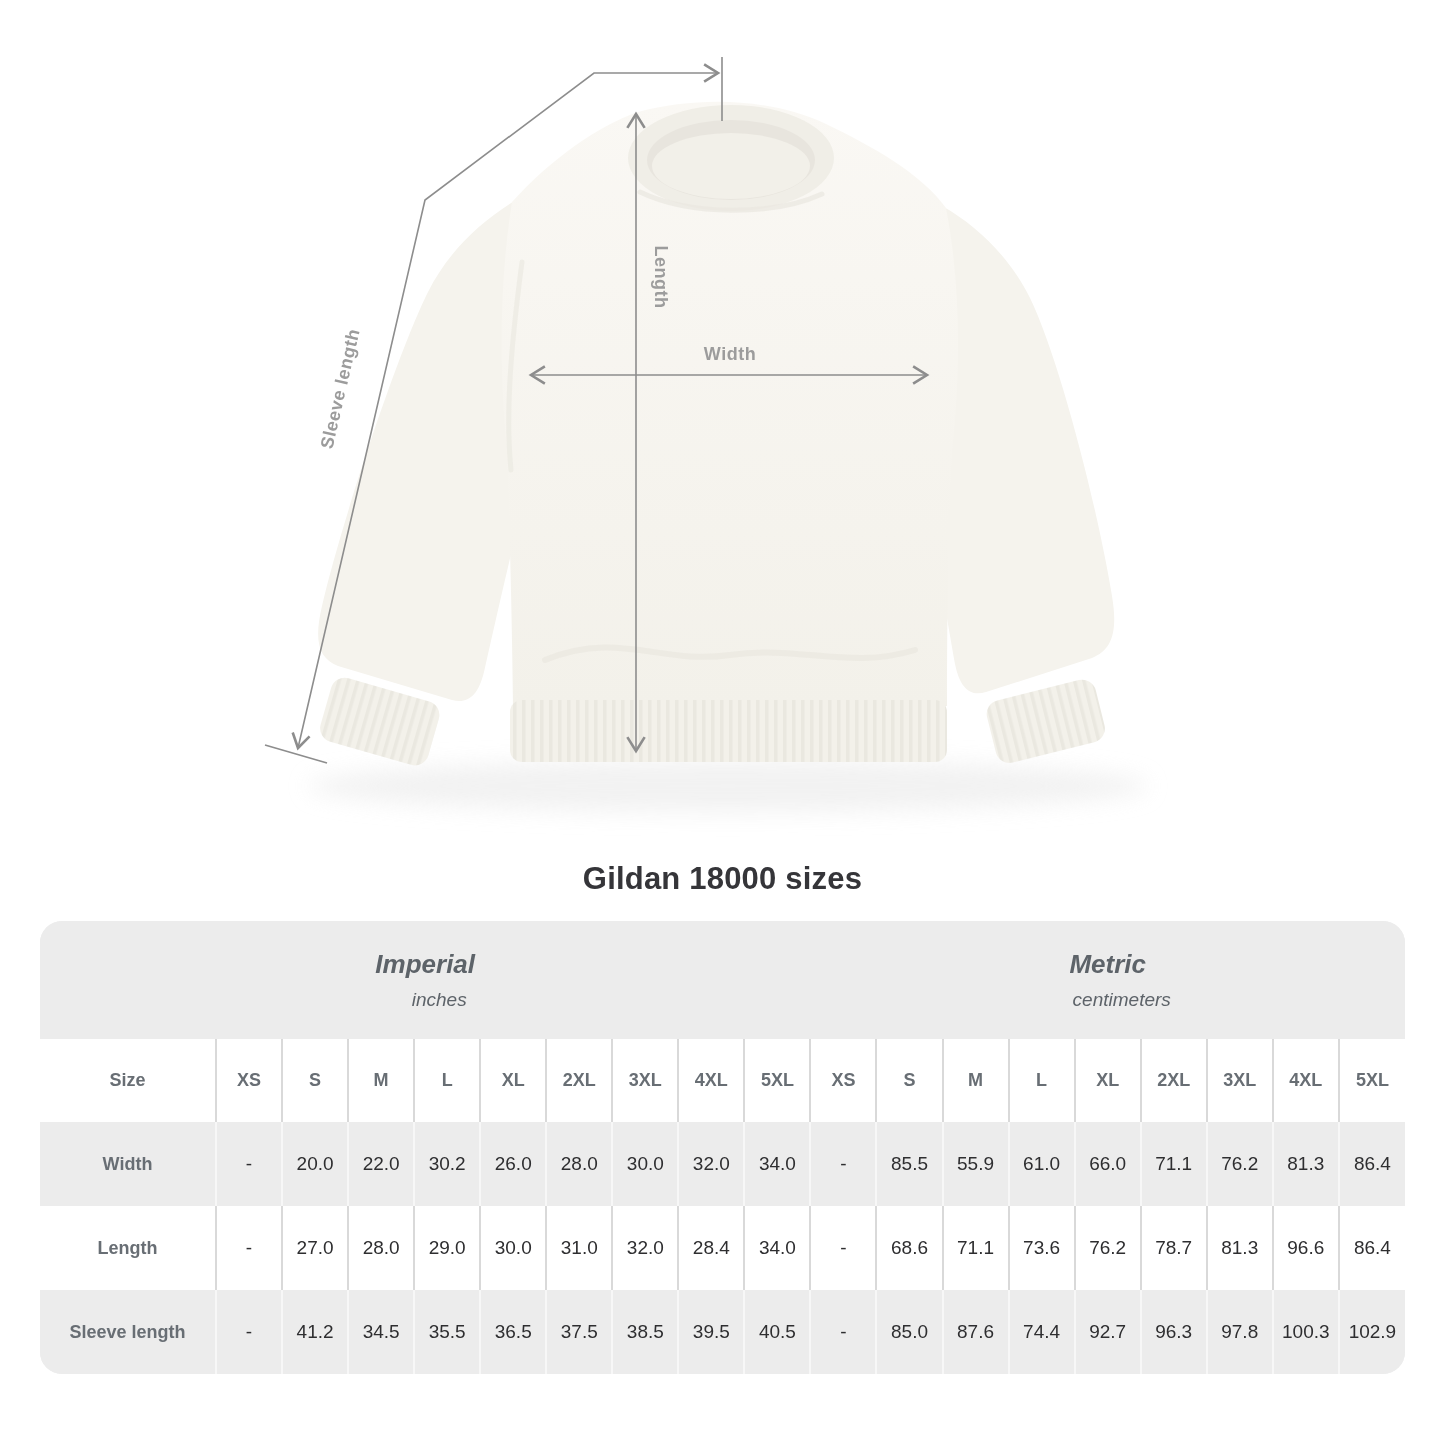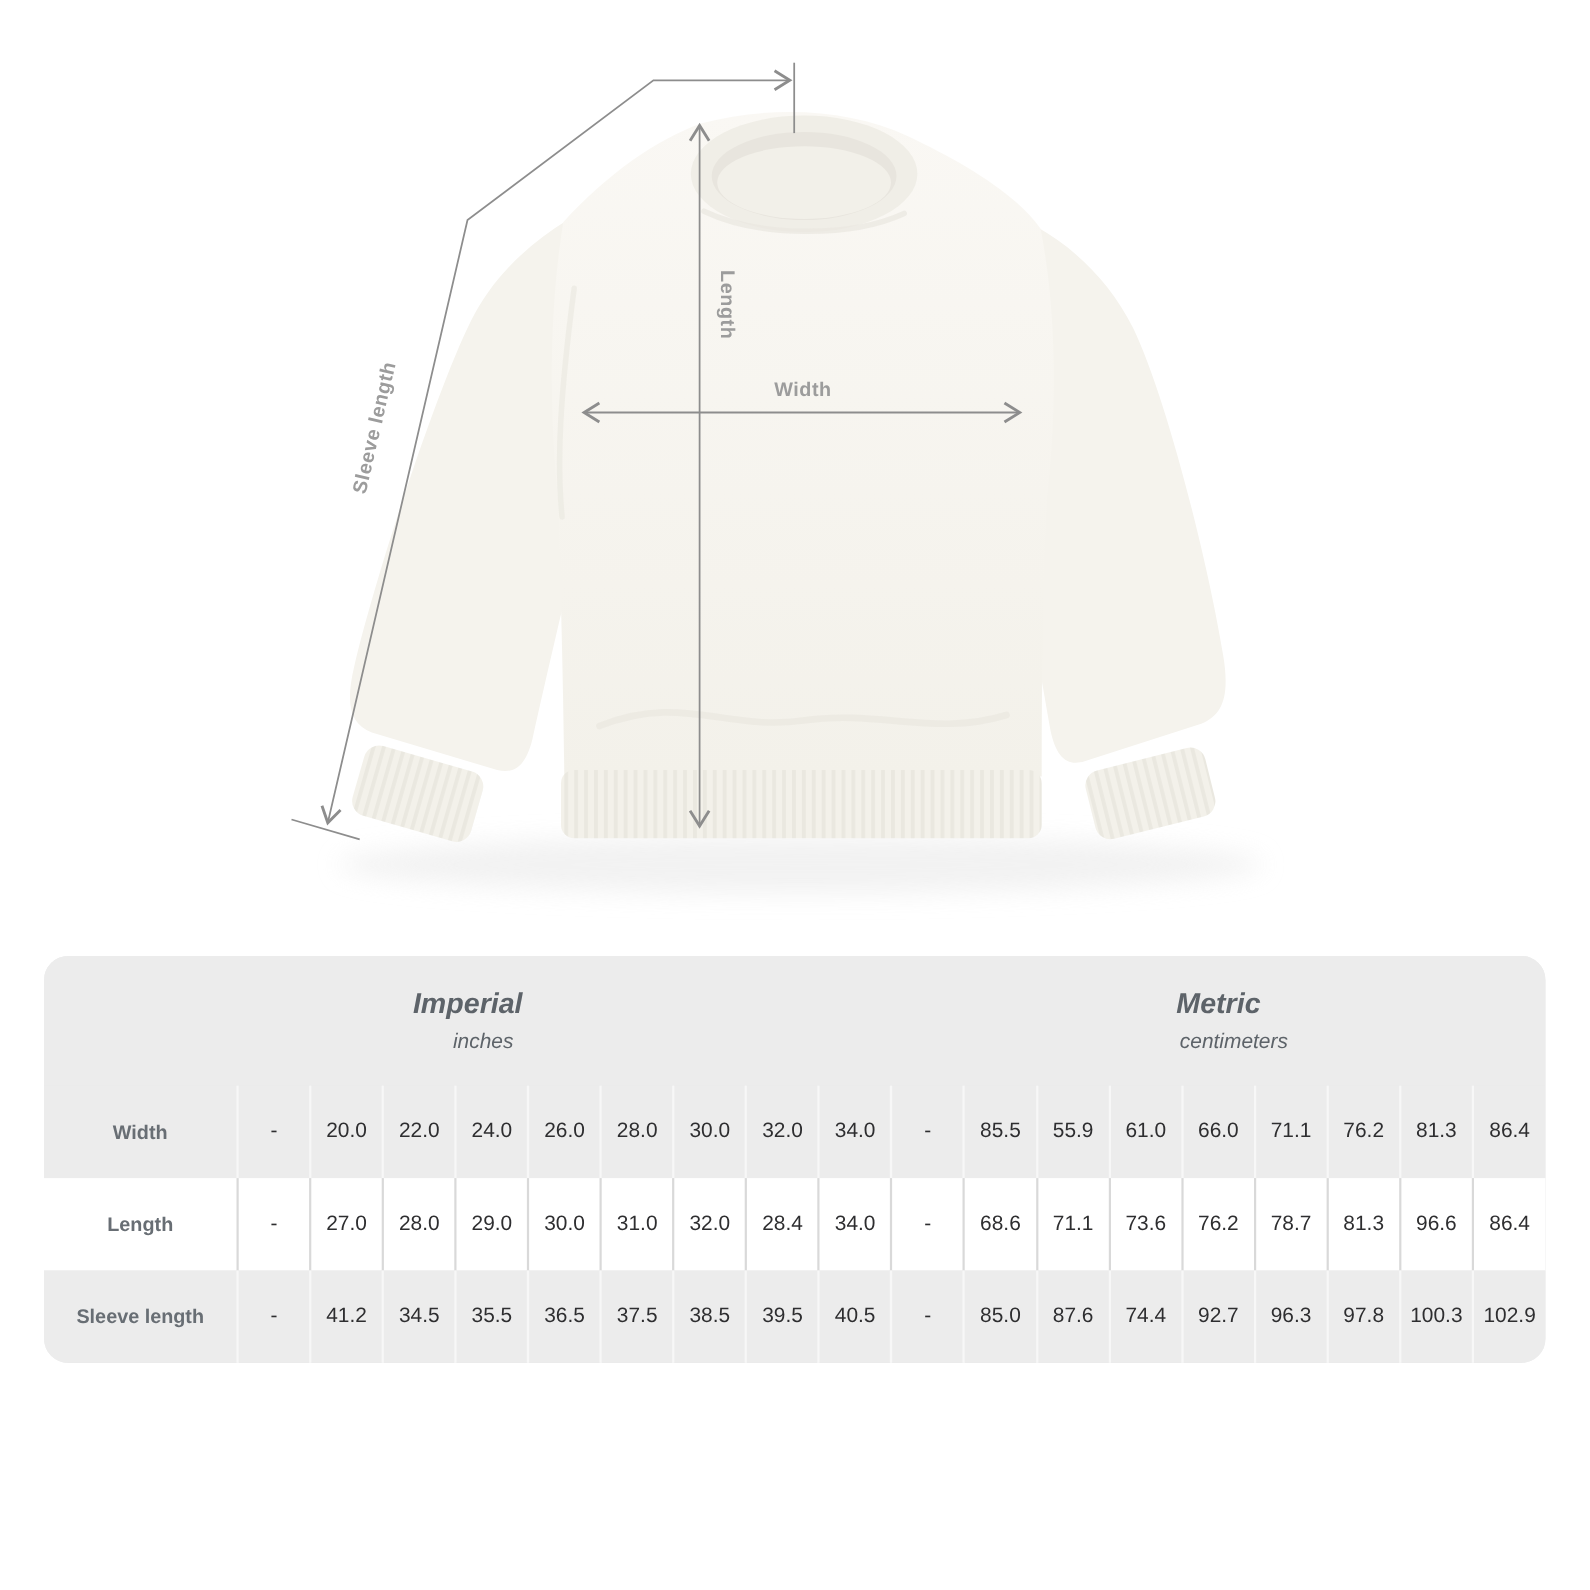--- a/index.html
+++ b/index.html
@@ -114,44 +114,66 @@
       <path d="M 718 73 L 594 73 L 425 200 L 298 748" marker-start="url(#arr)" marker-end="url(#arr)"></path>
       <path d="M 722 57 L 722 121"></path>
       <path d="M 265 745 L 327 763"></path>
     </g>
 
     <text class="anno-label" transform="translate(655 277) rotate(90)" text-anchor="middle">Length</text>
     <text class="anno-label" x="730" y="360" text-anchor="middle">Width</text>
     <text class="anno-label" transform="translate(346 390) rotate(-77)" text-anchor="middle">Sleeve length</text>
   </svg>
 
+  <div class="page-title">Gildan 18000 sizes</div>
 
   <div class="size-table-wrap">
     <table class="size-table">
       <colgroup>
         <col style="width:176px">
         <col span="18">
       </colgroup>
       <tbody>
         <tr class="band">
           <td colspan="10">
             <div class="unit-name">Imperial</div>
             <div class="unit-sub">inches</div>
           </td>
           <td colspan="9">
             <div class="unit-name">Metric</div>
             <div class="unit-sub">centimeters</div>
           </td>
         </tr>
+        <tr class="sizes">
+          <td class="row-label">Size</td>
+        <td class="v sz">XS</td>
+            <td class="v sz">S</td>
+            <td class="v sz">M</td>
+            <td class="v sz">L</td>
+            <td class="v sz">XL</td>
+            <td class="v sz">2XL</td>
+            <td class="v sz">3XL</td>
+            <td class="v sz">4XL</td>
+            <td class="v sz">5XL</td>
+            <td class="v sz">XS</td>
+            <td class="v sz">S</td>
+            <td class="v sz">M</td>
+            <td class="v sz">L</td>
+            <td class="v sz">XL</td>
+            <td class="v sz">2XL</td>
+            <td class="v sz">3XL</td>
+            <td class="v sz">4XL</td>
+            <td class="v sz">5XL</td>
+          </tr>
       <tr class="data gray">
             <td class="row-label">Width</td>
             <td class="v num">-</td>
             <td class="v num">20.0</td>
             <td class="v num">22.0</td>
-            <td class="v num">24.0</td>
+            <td class="v num">30.2</td>
             <td class="v num">26.0</td>
             <td class="v num">28.0</td>
             <td class="v num">30.0</td>
             <td class="v num">32.0</td>
             <td class="v num">34.0</td>
             <td class="v num">-</td>
             <td class="v num">85.5</td>
             <td class="v num">55.9</td>
             <td class="v num">61.0</td>
             <td class="v num">66.0</td>

